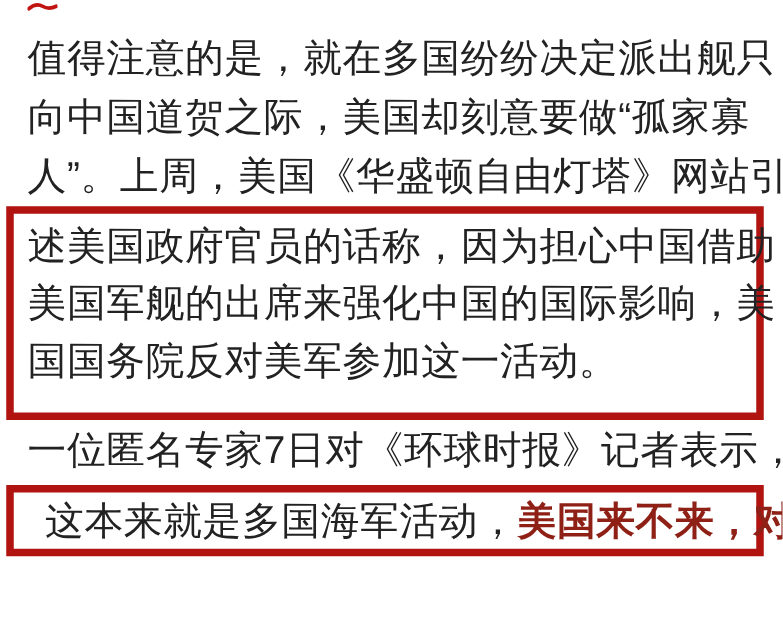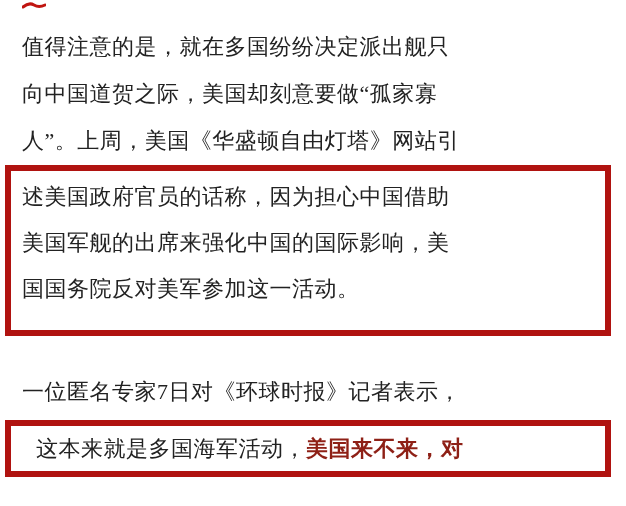--- a/index.html
+++ b/index.html
@@ -15,35 +15,34 @@
     font-family:"Liberation Sans","DejaVu Sans",sans-serif;
   }
   .page{
     position:relative;width:626px;height:506px;background:var(--bg);
     color:var(--text);
   }
   .corner-mark{
     position:absolute;left:22px;top:1px;width:24px;height:9px;
   }
   .line{
-    white-space:nowrap;font-size:22px;letter-spacing:0.5px;
+    white-space:nowrap;font-size:31px;letter-spacing:0.5px;
     font-weight:normal;
-    font-family:Liberation Serif, serif;
   }
   .para{margin:0 24px 0 22px;}
   .para .line{line-height:47px;}
   .p1{padding-top:23px;}
   .hl-box{
     margin:1px 15px 0 5px;
     border:6px solid var(--border-red);
     background:var(--bg);
   }
   .box1{padding:3px 6px 18px 11px;}
   .box1 .line{line-height:46px;}
-  .p2{margin-top:32px;}
+  .p2{}
   .box2{margin-top:5px;padding:1px 6px 1px 25px;}
   .box2 .line{line-height:43px;}
   .em{color:var(--em-red);font-weight:bold;}
 </style>
 </head>
 <body>
 
 <div class="page">
 
   <svg class="corner-mark" viewBox="0 0 24 9" aria-hidden="true">

